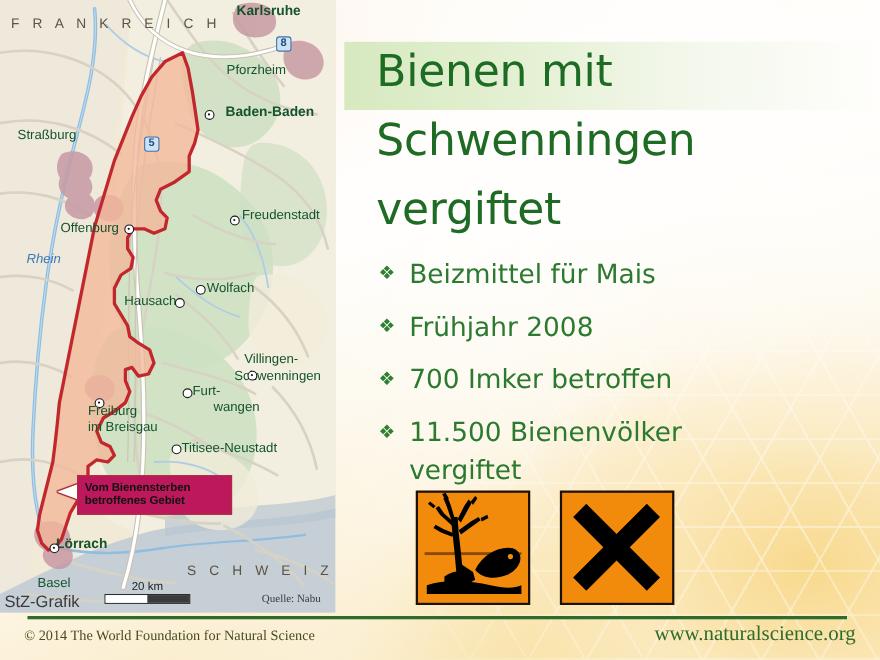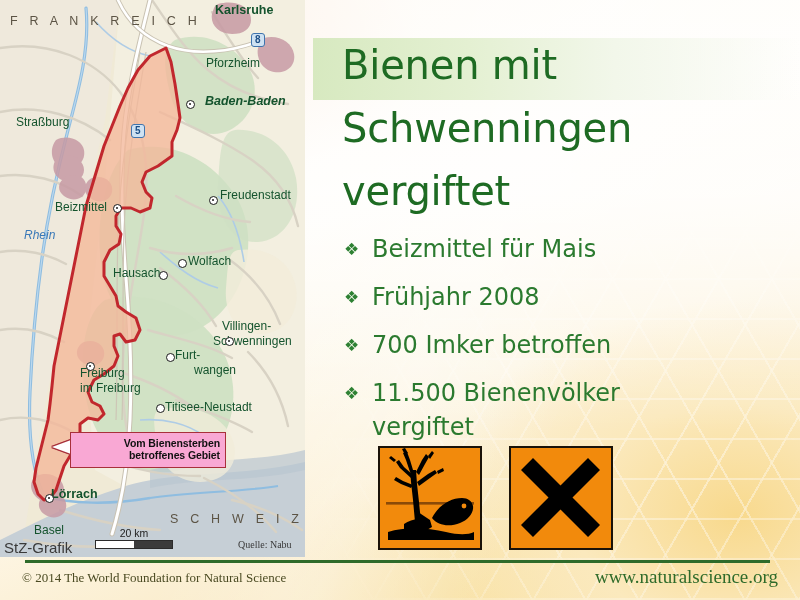--- a/index.html
+++ b/index.html
@@ -52,25 +52,24 @@
 
   
   .map{
     position:absolute;left:0;top:0;width:305px;height:557px;overflow:hidden;
     background:#efe7d2;
   }
   .map svg{display:block;}
 
   
   .callout{
-    position:absolute;left:70px;top:432px;width:156px;
-    border:1.6px solid #a8303a;background:#f9a8d4;
+    position:absolute;left:70px;top:432px;width:141px;
+    border:1.6px solid #a8303a;background:#be185d;
     padding:4px 5px 5px 6px;
     box-sizing:border-box;
-    text-align:right;
   }
   .callout div{
     font-family:"Liberation Sans",sans-serif;
     font-weight:bold;font-size:10.5px;line-height:12.4px;color:#111;
     letter-spacing:-.1px;white-space:nowrap;
   }
   .callout-tail{
     position:absolute;left:52px;top:440px;width:0;height:0;
     border-top:7px solid transparent;
     border-bottom:7px solid transparent;
@@ -290,32 +289,32 @@
           <i class="d"></i>
       </div>
     </div>
 
     <div class="map-credit-left">StZ-Grafik</div>
     <div class="map-credit-right">Quelle: Nabu</div>
   <div class="mlabel country" style="left: 10px; top: 14px;">F R A N K R E I C H</div>
       <div class="mlabel country" style="left: 170px; top: 512px;">S C H W E I Z</div>
       <div class="mlabel city-major" style="left: 215px; top: 3px;">Karlsruhe</div>
       <div class="mlabel city" style="left: 206px; top: 56px;">Pforzheim</div>
-      <div class="mlabel city-major" style="left: 205px; top: 94px; font-style: italic;">Baden-Baden</div>
+      <div class="mlabel city-major" style="left: 205px; top: 94px;">Baden-Baden</div>
       <div class="mlabel city" style="left: 16px; top: 115px;">Straßburg</div>
-      <div class="mlabel city" style="left: 55px; top: 200px;">Beizmittel</div>
+      <div class="mlabel city" style="left: 55px; top: 200px;">Offenburg</div>
       <div class="mlabel city" style="left: 220px; top: 188px;">Freudenstadt</div>
       <div class="mlabel city" style="left: 188px; top: 254px;">Wolfach</div>
       <div class="mlabel city" style="left: 113px; top: 266px;">Hausach</div>
       <div class="mlabel city" style="left: 222px; top: 319px;">Villingen-</div>
       <div class="mlabel city" style="left: 213px; top: 334px;">Schwenningen</div>
       <div class="mlabel city" style="left: 175px; top: 348px;">Furt-</div>
       <div class="mlabel city" style="left: 166px; top: 363px; margin-left: 28px;">wangen</div>
       <div class="mlabel city" style="left: 80px; top: 366px;">Freiburg</div>
-      <div class="mlabel city" style="left: 80px; top: 381px;">im Freiburg</div>
+      <div class="mlabel city" style="left: 80px; top: 381px;">im Breisgau</div>
       <div class="mlabel city" style="left: 165px; top: 400px;">Titisee-Neustadt</div>
       <div class="mlabel city-major" style="left: 51px; top: 487px;">Lörrach</div>
       <div class="mlabel city" style="left: 34px; top: 523px;">Basel</div>
       <div class="mlabel river" style="left: 24px; top: 228px;">Rhein</div>
       <div class="dot-filled" style="left: 186px; top: 100px;"></div>
       <div class="dot-filled" style="left: 113px; top: 204px;"></div>
       <div class="dot-filled" style="left: 209px; top: 196px;"></div>
       <div class="dot-open" style="left: 178px; top: 259px;"></div>
       <div class="dot-open" style="left: 159px; top: 271px;"></div>
       <div class="dot-filled" style="left: 225px; top: 337px;"></div>

